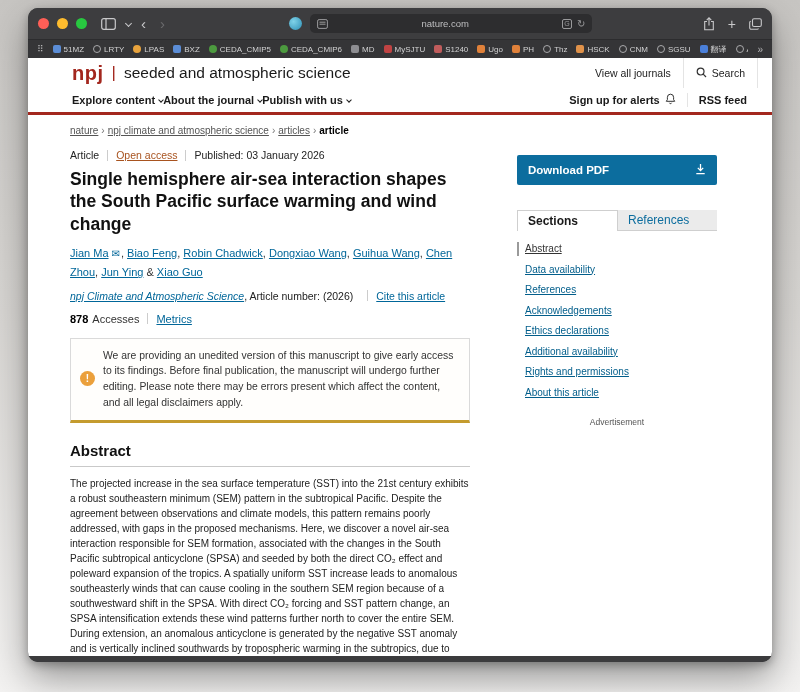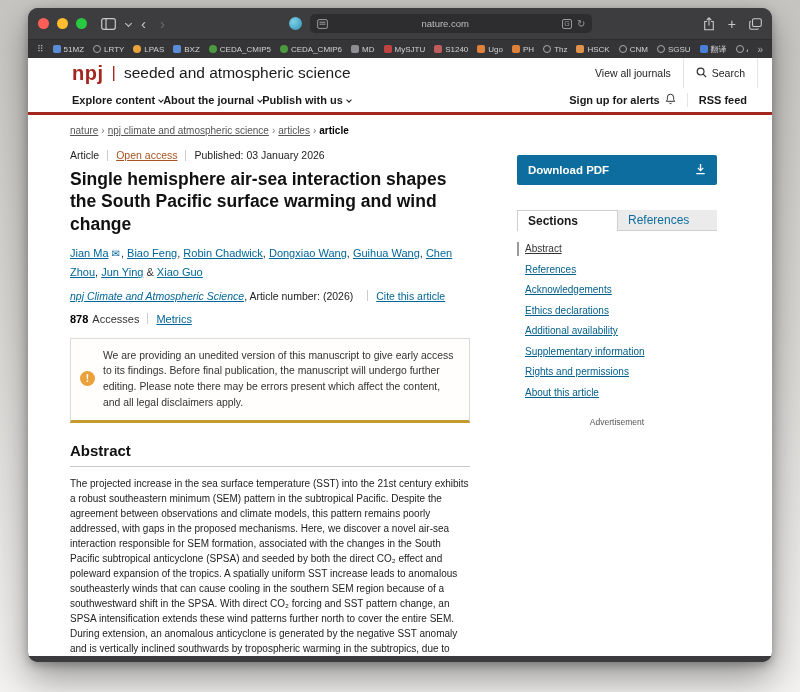--- a/index.html
+++ b/index.html
@@ -347,25 +347,25 @@
               </svg></span>
         </div>
 
         <div class="tabs">
           <div class="tab active">Sections</div>
           <div class="tab inactive">References</div>
         </div>
 
         <nav class="side-links">
             <a class="side-link active" href="#">Abstract</a>
+            <a class="side-link" href="#">Data availability</a>
             <a class="side-link" href="#">References</a>
             <a class="side-link" href="#">Acknowledgements</a>
             <a class="side-link" href="#">Ethics declarations</a>
             <a class="side-link" href="#">Additional availability</a>
-            <a class="side-link" href="#">Supplementary information</a>
             <a class="side-link" href="#">Rights and permissions</a>
             <a class="side-link" href="#">About this article</a>
           </nav>
 
         <div class="ad">Advertisement</div>
       </aside>
     </div>
   </div>
 
   <div class="window-footer"></div>

